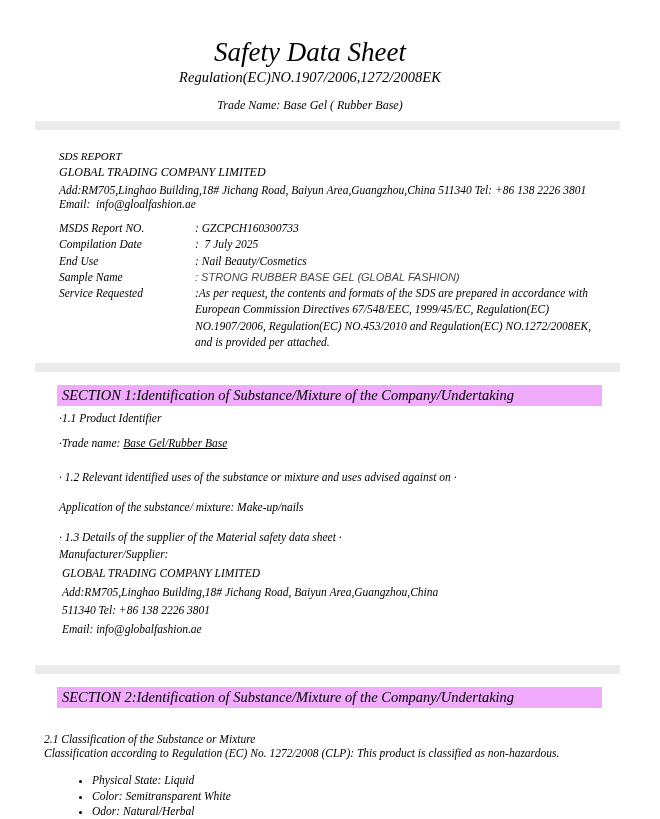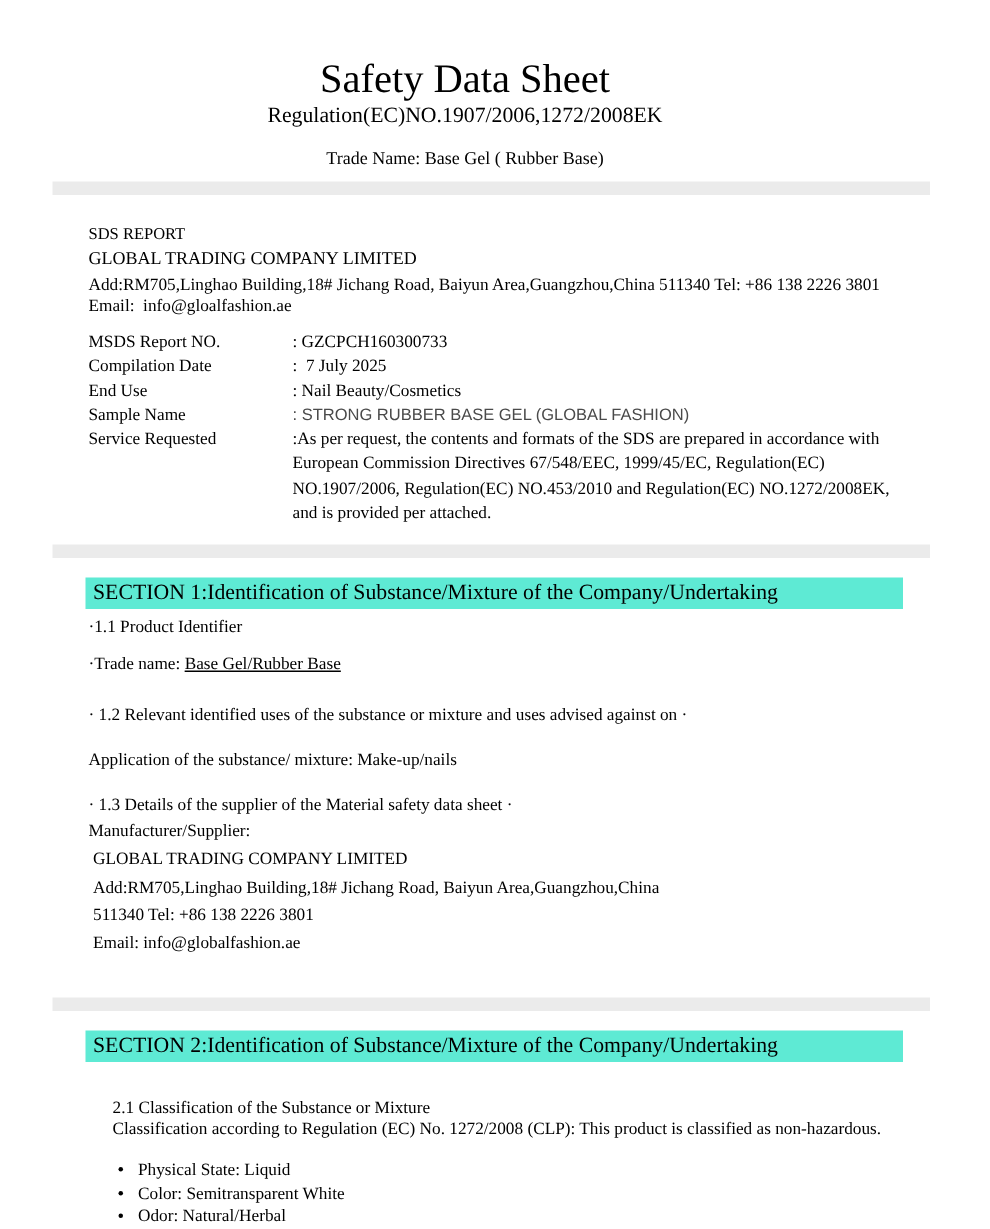--- a/index.html
+++ b/index.html
@@ -3,20 +3,21 @@
 <meta charset="utf-8">
 <style>
   html, body { margin:0; padding:0; background:#ffffff; }
   .page {
     position:relative;
     width:620px; height:819px;
     background:#ffffff;
     font-family:"Liberation Serif", serif;
     color:#000000;
     overflow:hidden;
+    font-style:italic;
   }
   .txt { white-space:pre-wrap; }
 
   
   .doc-header { padding-top:37px; text-align:center; }
   .doc-title  { font-size:27px; line-height:30px; }
   .doc-sub    { font-size:14.5px; line-height:17px; margin-top:2px; }
   .doc-trade  { font-size:12px;  line-height:14px;margin-top:12px; }
 
   
@@ -34,40 +35,40 @@
 
   .fields { margin-top:9px; }
   .field-row  { display:flex; font-size:11.5px; line-height:16.3px;justify-content:center; }
   .field-label{ width:136px; flex:none; }
   .field-value{ flex:1; padding-right:8px; white-space:pre-wrap; }
   .field-value.sans { font-family:"Liberation Sans", sans-serif; font-size:11px; color:#4a4a4a; }
 
   
   .section-heading {
     width:540px; margin-left:57px; margin-top:13px;
-    background:#5eead4;
+    background:#f0abfc;
     font-size:14.5px; line-height:17px;
     padding:2px 0 2px 5px;
   }
 
   
   .sec1-body { margin-left:59px; font-size:11.5px; line-height:13.5px; }
   .sec1-body .p11   { margin-top:6px; }
   .sec1-body .trade { margin-top:11px; }
   .sec1-body .trade .u { text-decoration:underline; }
   .sec1-body .reg   { margin-top:3px; }
   .sec1-body .p12   { margin-top:21px; }
   .sec1-body .app   { margin-top:16px; }
   .sec1-body .p13   { margin-top:17px; }
   .sec1-body .manu  { margin-top:3px; }
   .sec1-body .ind   { margin-left:3px; margin-top:5px; }
   .sec1-body .comp  { margin-top:6px; }
 
   
-  .sec2-body { margin-left:75px; font-size:11.5px; line-height:13.5px; }
+  .sec2-body { margin-left:44px; font-size:11.5px; line-height:13.5px; }
   .sec2-body .p21 { margin-top:25px; }
   .property-list {
     margin:13px 0 0 0; padding-left:92px;
     font-size:11.5px; line-height:15.3px;
   }
   .property-list li { list-style:disc; }
 </style>
 </head>
 <body>
 

